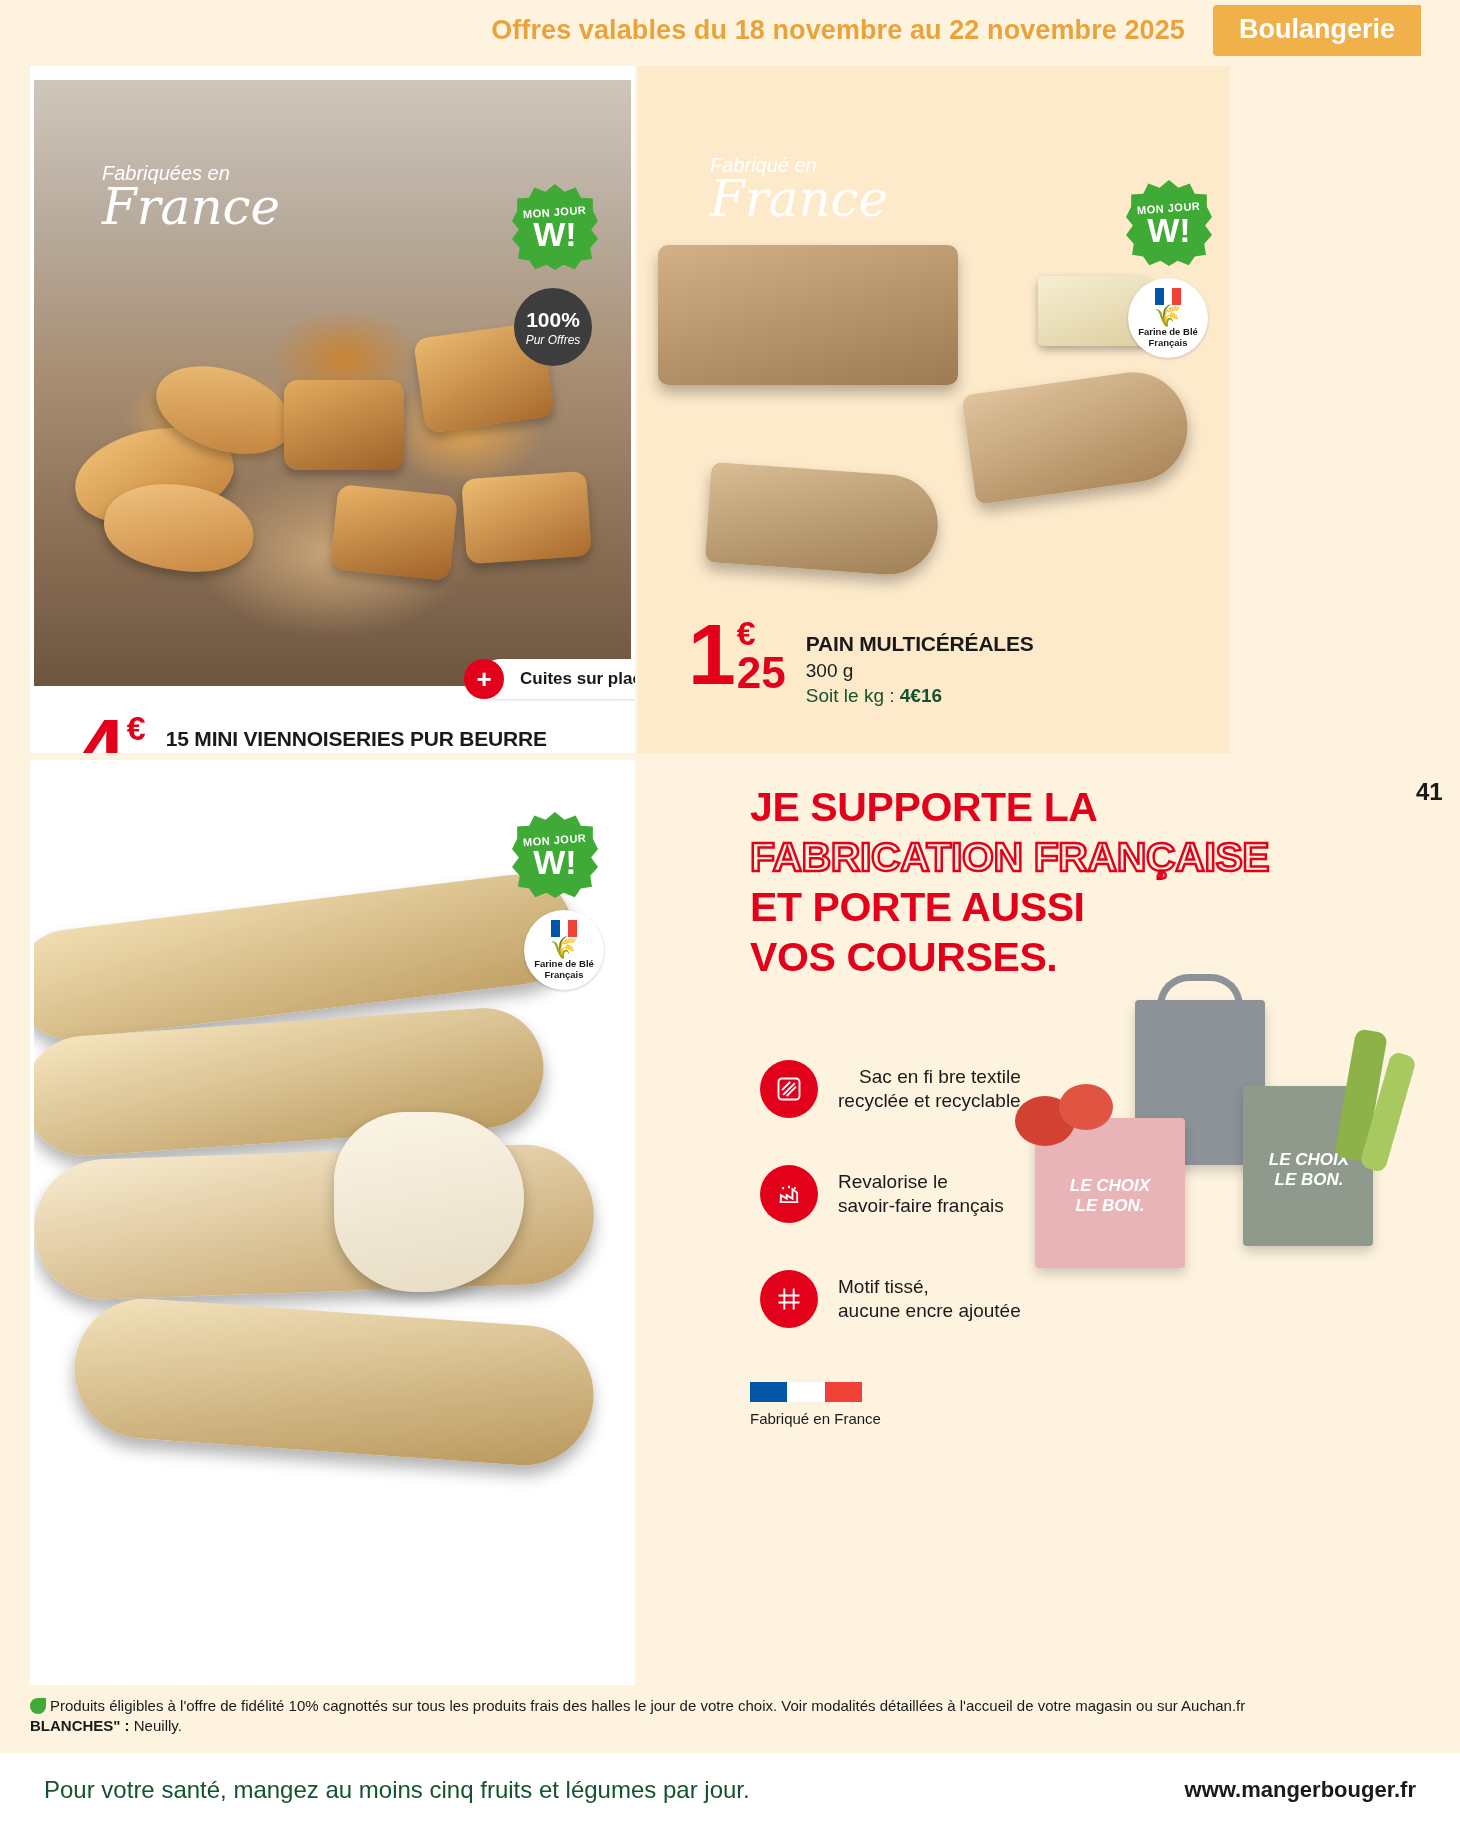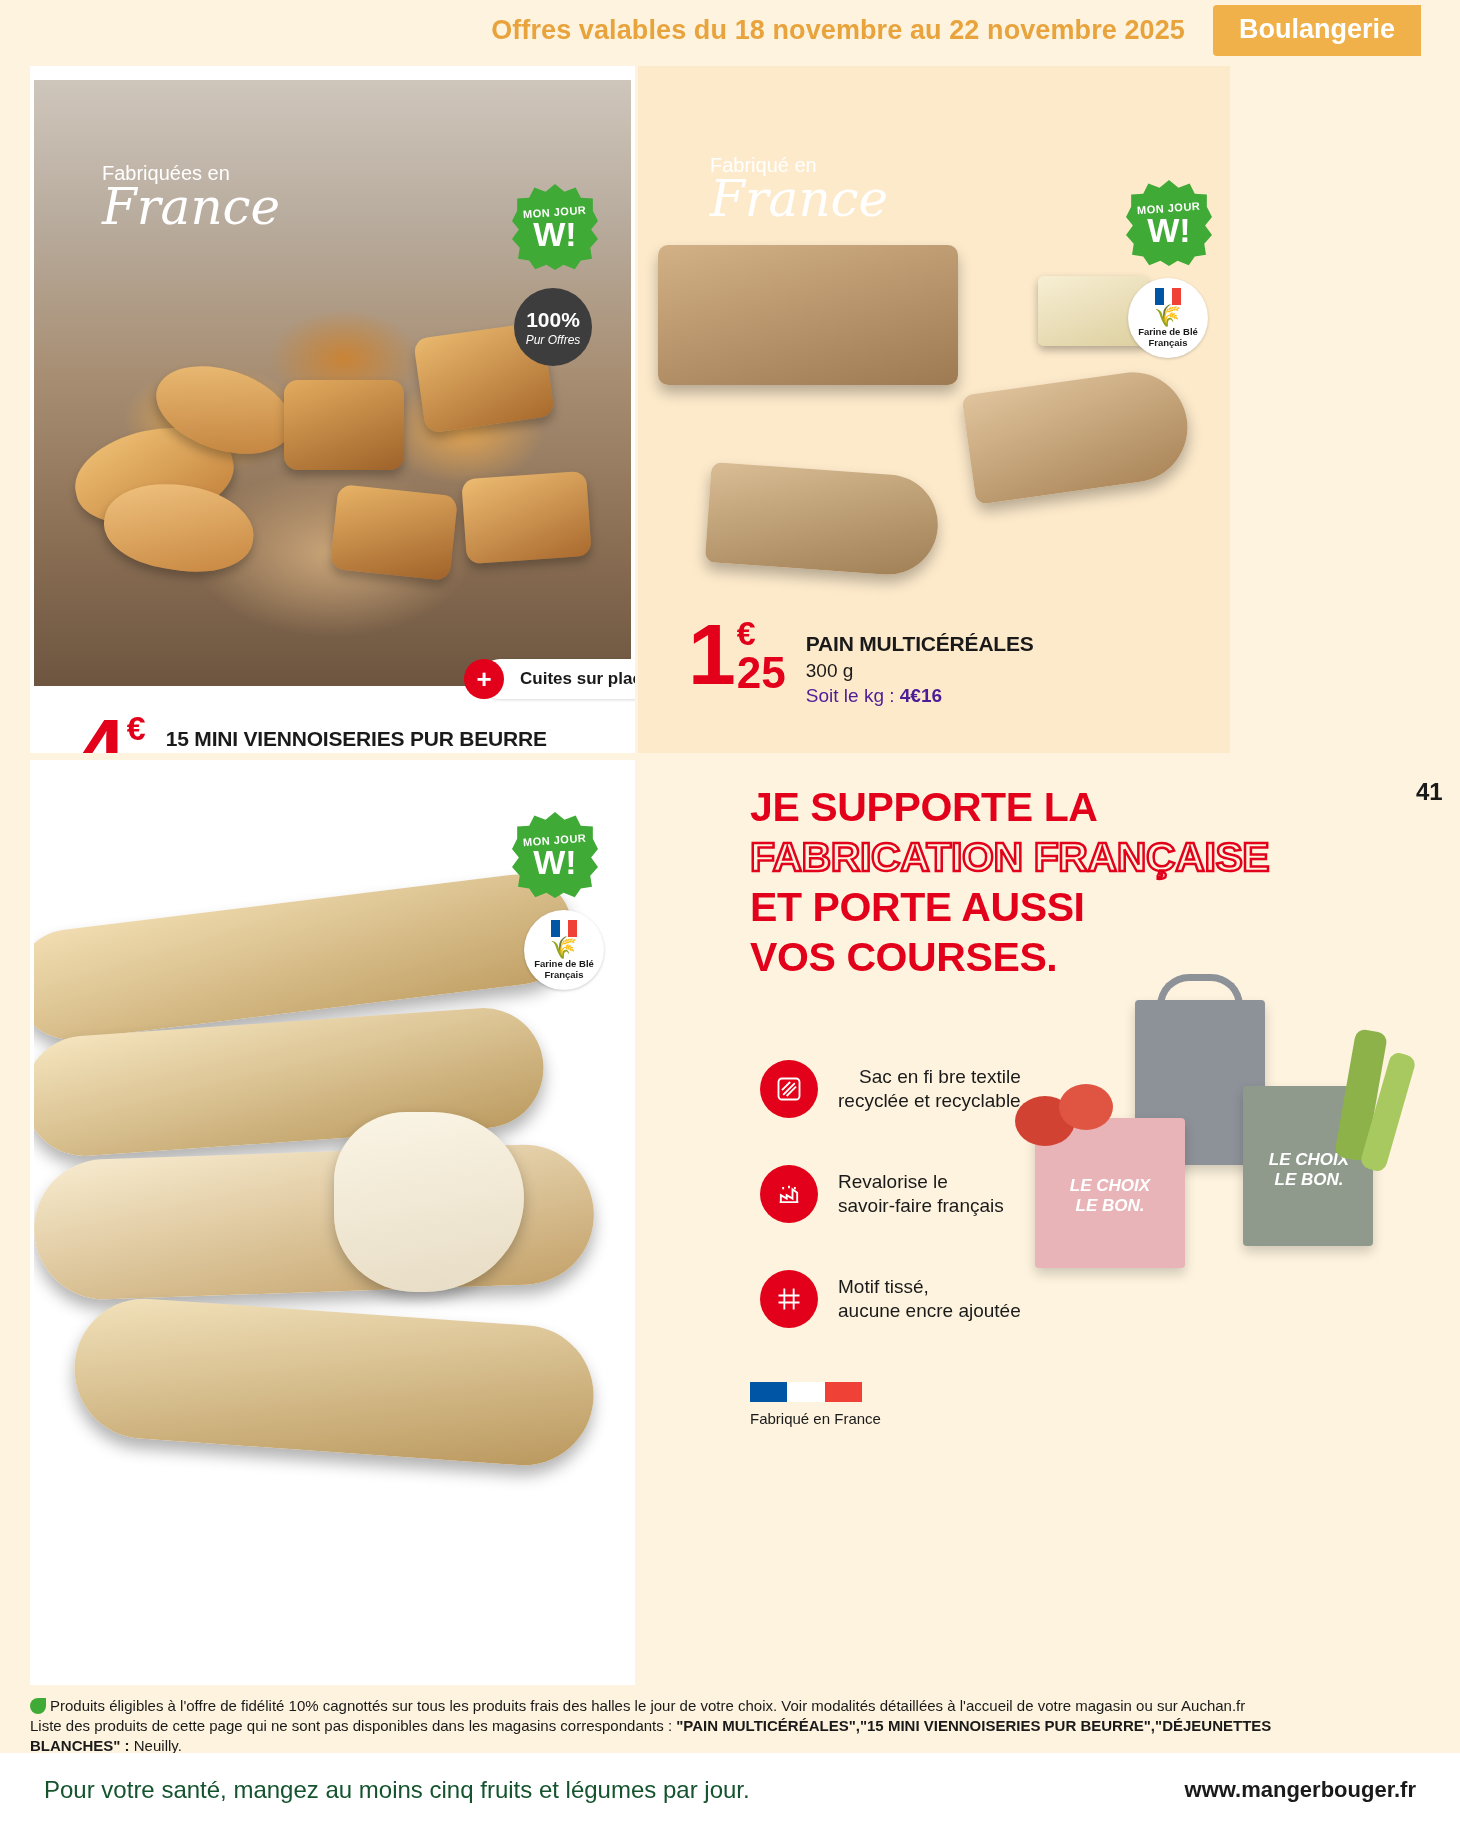--- a/index.html
+++ b/index.html
@@ -81,21 +81,21 @@
   .price-cents { font-size: 44px; line-height: 42px; margin-top: 2px; }
   .prod-info { margin-left: 20px; padding-top: 16px; }
   .prod-name {
     font-size: 21px;
     font-weight: bold;
     color: #1a1a1a;
     letter-spacing: -.2px;
     white-space: nowrap;
   }
   .prod-weight { font-size: 19px; color: #1a1a1a; margin-top: 4px; }
-  .prod-kg { font-size: 19px; color: #4c1d95; margin-top: 3px; }
+  .prod-kg { font-size: 19px; color: #14532d; margin-top: 3px; }
   .prod-kg b { font-weight: bold; }
 
   
   .badge-pill {
     position: absolute;
     background: #ffffff;
     border-radius: 22px;
     height: 40px;
     display: flex;
     align-items: center;
@@ -167,21 +167,21 @@
   .fr-flag .w { background: #ffffff; }
   .fr-flag .r { background: #ef4135; }
   .farine .fr-t1 { font-size: 9.5px; font-weight: bold; color: #1a1a1a; line-height: 11px; }
   .farine .fr-t2 { font-size: 9.5px; font-weight: bold; color: #1a1a1a; line-height: 11px; }
   .wheat { font-size: 22px; color: #caa23c; line-height: 20px; }
 
   .fabr {
     position: absolute;
     color: #ffffff;
   }
-  .fabr .f1 { font-size: 20px; }
+  .fabr .f1 { font-size: 20px; font-style: italic; }
   .fabr .f2 { font-size: 50px; font-family: "DejaVu Serif", serif; font-style: italic; line-height: 52px; margin-top: -4px; }
 
   
   .promo-title {
     position: absolute;
     font-size: 41px;
     font-weight: bold;
     color: #e2001a;
     line-height: 50px;
     letter-spacing: -.4px;
@@ -492,23 +492,20 @@
       </div>
       <span style="margin-top:2px;">Fabriqué en France</span>
     </div>
   </div>
 
   <div class="footnote" style="left:30px; top:1696px; width:1400px;">
     <div>
       <span class="leaf"></span><span>Produits éligibles à l'offre de fidélité 10% cagnottés sur tous les produits frais des halles le jour de votre choix. Voir modalités détaillées à l'accueil de votre magasin ou sur Auchan.fr</span>
     </div>
     <div>
-      <span>Liste des produits de cette page qui ne sont pas disponibles dans les magasins correspondants : </span><b>"PAIN MULTICÉRÉALES","15 MINI VIENNOISERIES PUR BEURRE","DÉJEUNETTES</b>
-    </div>
-    <div>
       <b>BLANCHES" :</b><span> Neuilly.</span>
     </div>
   </div>
 
   <div class="bottom-bar">
     <div class="bottom-left">Pour votre santé, mangez au moins cinq fruits et légumes par jour.</div>
     <div class="bottom-right">www.mangerbouger.fr</div>
   </div>
 
 </div>

